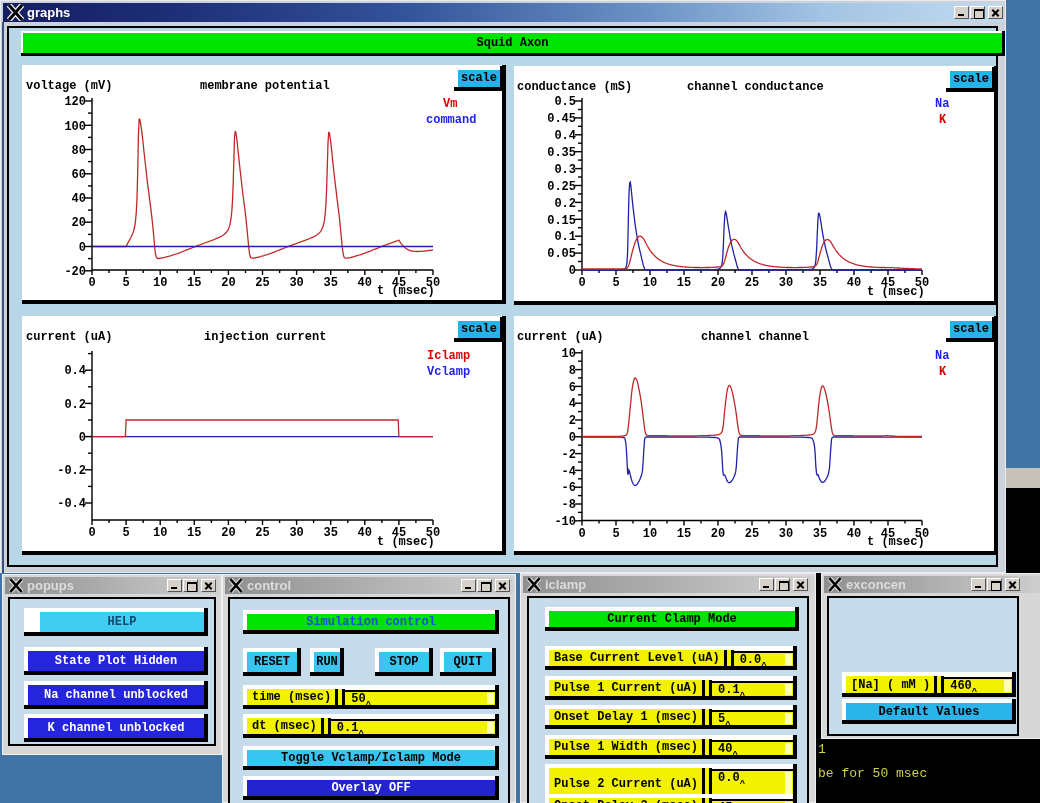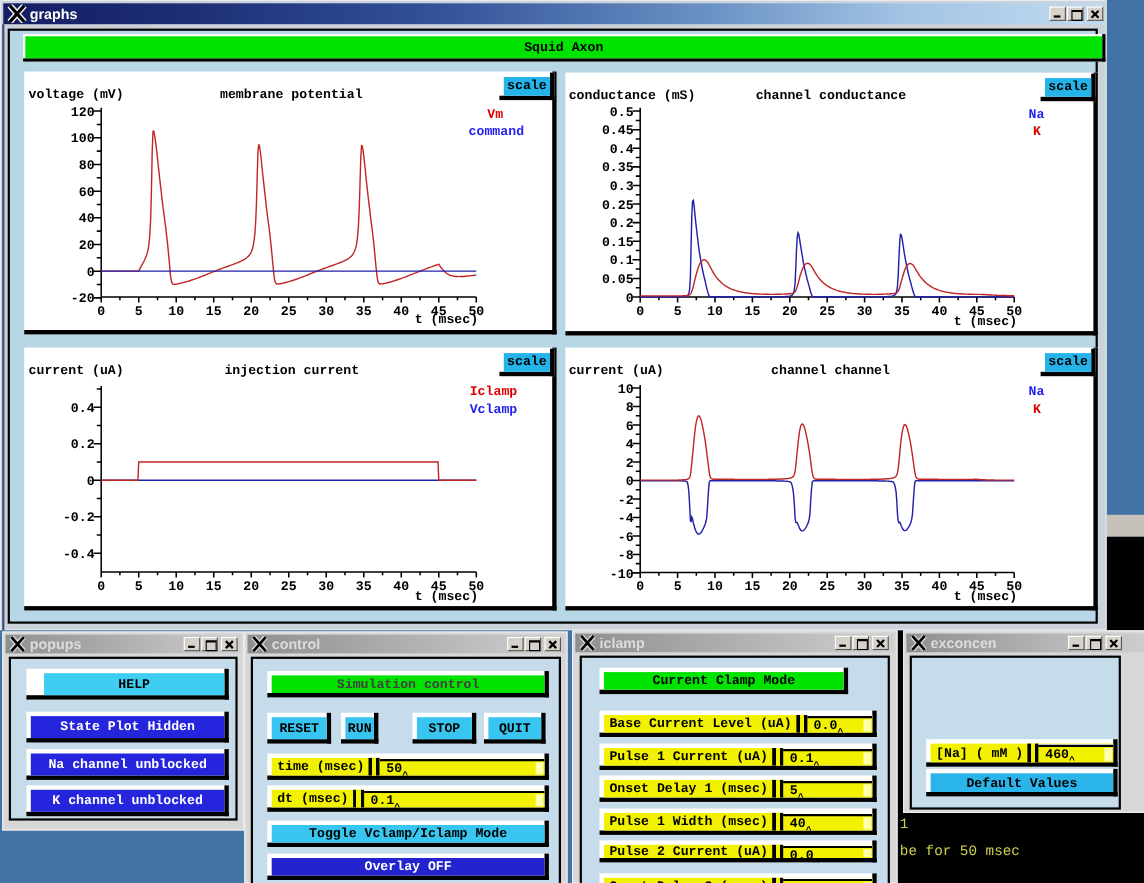--- a/index.html
+++ b/index.html
@@ -388,21 +388,21 @@
           <path d="M3,1 L17,17 M17,1 L3,17"></path>
         </g>
       </svg>
       <span class="btitle">popups</span>
       <div class="tb min" style="left:162px;top:2px"></div>
       <div class="tb max" style="left:178px;top:2px"></div>
       <div class="tb cls" style="left:196px;top:2px"></div>
     </div>
 <div class="bframe" style="left:6px;top:23px;width:208px;height:149px">
 <div class="w" style="left:14px;top:9px;width:184px;height:28px">
-<div class="face ctr" style="background:#3fcdf2;color:#000000;left:16px;top:4px">HELP</div>
+<div class="face ctr" style="background:#3fcdf2;color:#0c4a6e;left:16px;top:4px">HELP</div>
       </div>
 <div class="w" style="left:14px;top:82px;width:184px;height:28px">
 <div class="face ctr" style="background:#2525dd;color:#fff;left:4px;top:4px">Na channel unblocked</div>
       </div>
 <div class="w" style="left:14px;top:48px;width:184px;height:28px">
 <div class="face ctr" style="background:#2525dd;color:#fff;left:4px;top:4px">State Plot Hidden</div>
       </div>
 <div class="w" style="left:14px;top:115px;width:184px;height:28px">
 <div class="face ctr" style="background:#2525dd;color:#fff;left:4px;top:4px">K channel unblocked</div>
       </div>
@@ -418,21 +418,21 @@
           <path d="M3,1 L17,17 M17,1 L3,17"></path>
         </g>
       </svg>
       <span class="btitle">control</span>
       <div class="tb min" style="left:236px;top:2px"></div>
       <div class="tb max" style="left:252px;top:2px"></div>
       <div class="tb cls" style="left:270px;top:2px"></div>
     </div>
 <div class="bframe" style="left:6px;top:23px;width:282px;height:210px">
 <div class="w" style="left:13px;top:11px;width:256px;height:24px">
-<div class="face ctr" style="background:#00e200;color:#404040;left:4px;top:4px">Simulation control</div>
+<div class="face ctr" style="background:#00e200;color:#1d4ed8;left:4px;top:4px">Simulation control</div>
       </div>
 <div class="w" style="left:13px;top:49px;width:58px;height:28px">
 <div class="face ctr" style="background:#38c6f0;color:#000;left:4px;top:4px">RESET</div>
       </div>
 <div class="w" style="left:80px;top:49px;width:34px;height:28px">
 <div class="face ctr" style="background:#38c6f0;color:#000;left:4px;top:4px">RUN</div>
       </div>
 <div class="w" style="left:145px;top:49px;width:58px;height:28px">
 <div class="face ctr" style="background:#38c6f0;color:#000;left:4px;top:4px">STOP</div>
       </div>
@@ -462,36 +462,36 @@
         <g stroke="#000" stroke-width="3" fill="none">
           <path d="M3,1 L17,17 M17,1 L3,17"></path>
         </g>
       </svg>
       <span class="btitle">iclamp</span>
       <div class="tb min" style="left:236px;top:2px"></div>
       <div class="tb max" style="left:252px;top:2px"></div>
       <div class="tb cls" style="left:270px;top:2px"></div>
     </div>
 <div class="bframe" style="left:7px;top:23px;width:282px;height:211px">
-<div class="w" style="left:16px;top:9px;width:226px;height:24px">
+<div class="w" style="left:16px;top:9px;width:254px;height:24px">
 <div class="face ctr" style="background:#00e200;color:#000;left:4px;top:4px">Current Clamp Mode</div>
       </div>
 <div class="w" style="left:16px;top:48px;width:252px;height:24px">
 <div class="face fy"><span class="lbl">Base Current Level (uA)</span><span class="sep"></span><span class="val">0.0</span></div>
       </div>
       <div class="w" style="left:16px;top:78px;width:252px;height:24px">
 <div class="face fy"><span class="lbl">Pulse 1 Current (uA)</span><span class="sep"></span><span class="val">0.1</span></div>
       </div>
       <div class="w" style="left:16px;top:107px;width:252px;height:24px">
 <div class="face fy"><span class="lbl">Onset Delay 1 (msec)</span><span class="sep"></span><span class="val">5</span></div>
       </div>
       <div class="w" style="left:16px;top:137px;width:252px;height:24px">
 <div class="face fy"><span class="lbl">Pulse 1 Width (msec)</span><span class="sep"></span><span class="val">40</span></div>
       </div>
-      <div class="w" style="left:16px;top:166px;width:252px;height:20px">
+      <div class="w" style="left:16px;top:166px;width:252px;height:40px">
 <div class="face fy"><span class="lbl">Pulse 2 Current (uA)</span><span class="sep"></span><span class="val">0.0</span></div>
       </div>
       <div class="w" style="left:16px;top:196px;width:252px;height:24px">
 <div class="face fy"><span class="lbl">Onset Delay 2 (msec)</span><span class="sep"></span><span class="val">45</span></div>
       </div>
 </div>
   </div>
 <div class="bwin" style="left:821px;top:573px;width:232px;height:166px">
 <div class="btbar">
       <svg width="16" height="15" viewBox="0 0 20 18" style="position:absolute;left:3px;top:1px">

